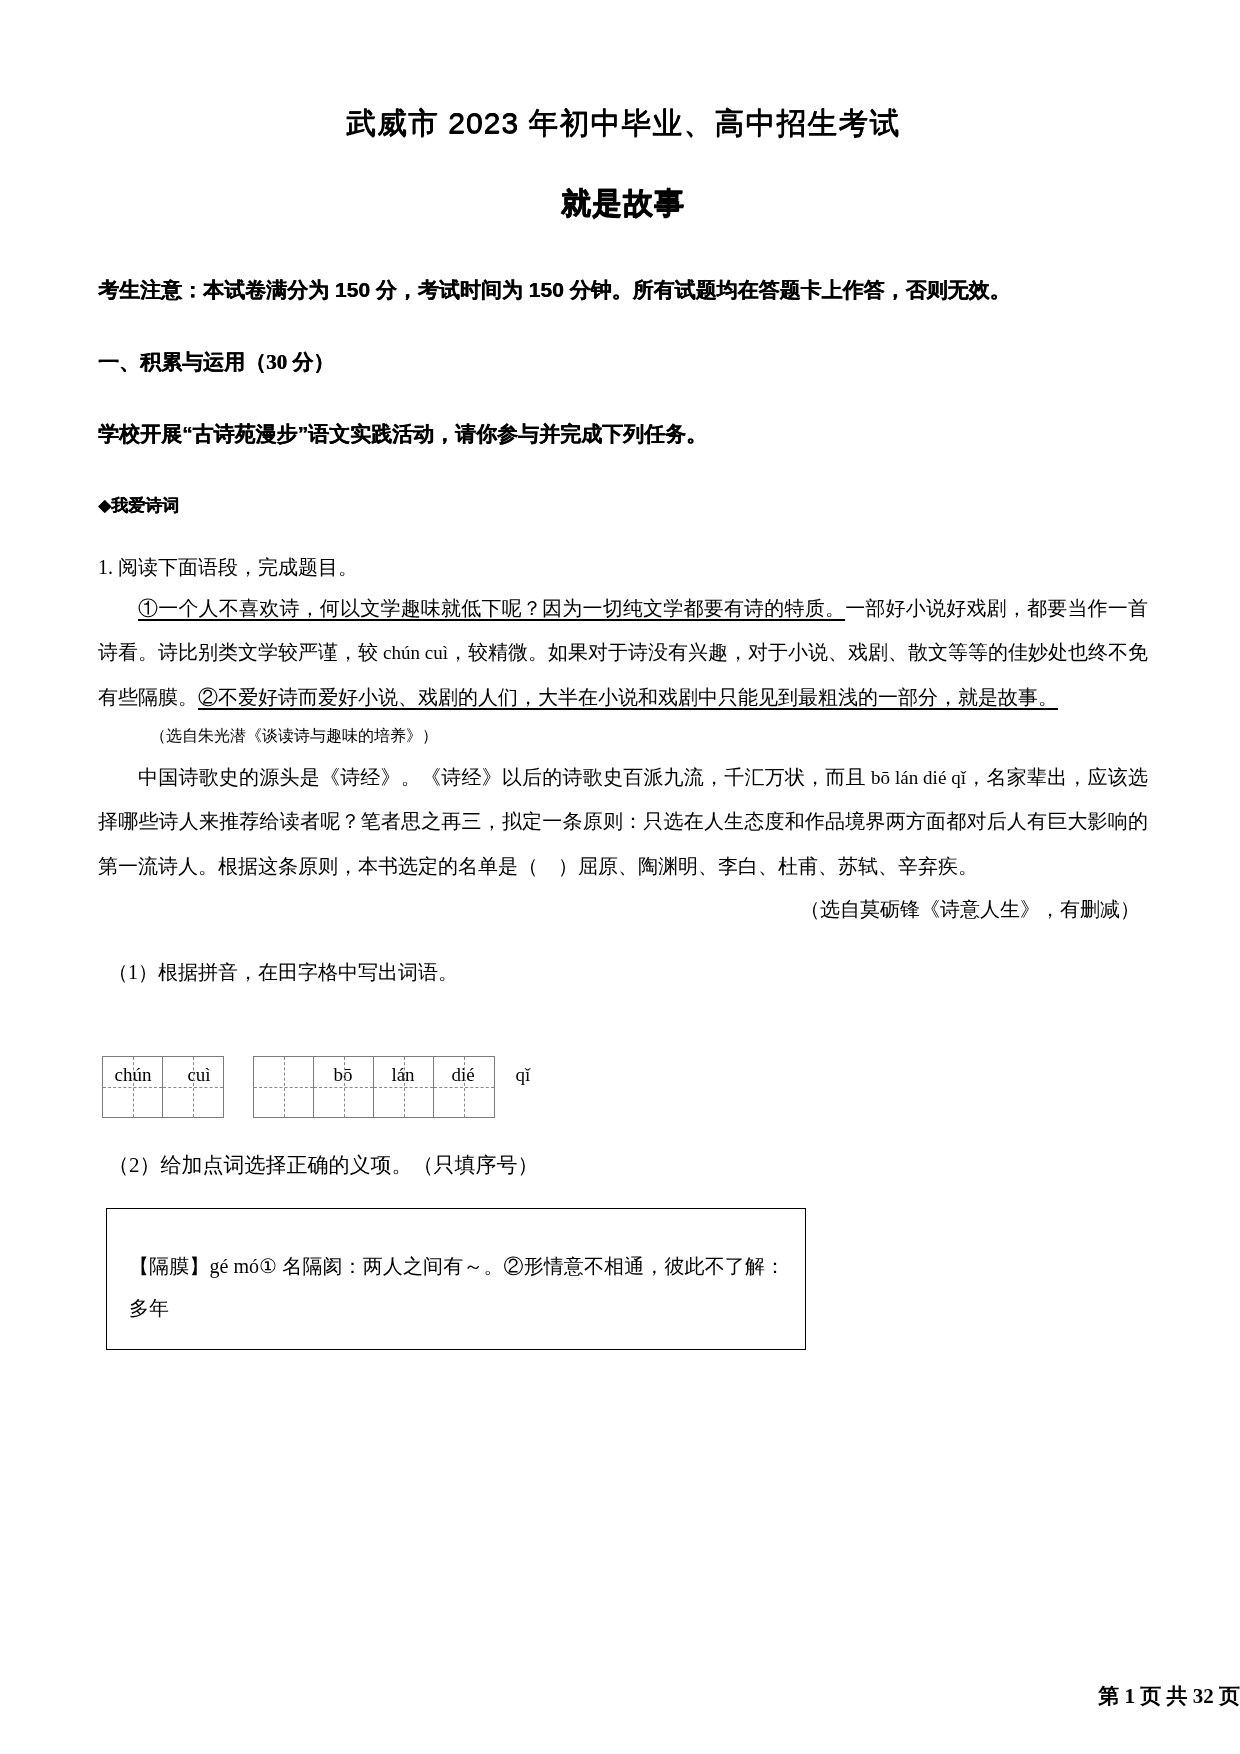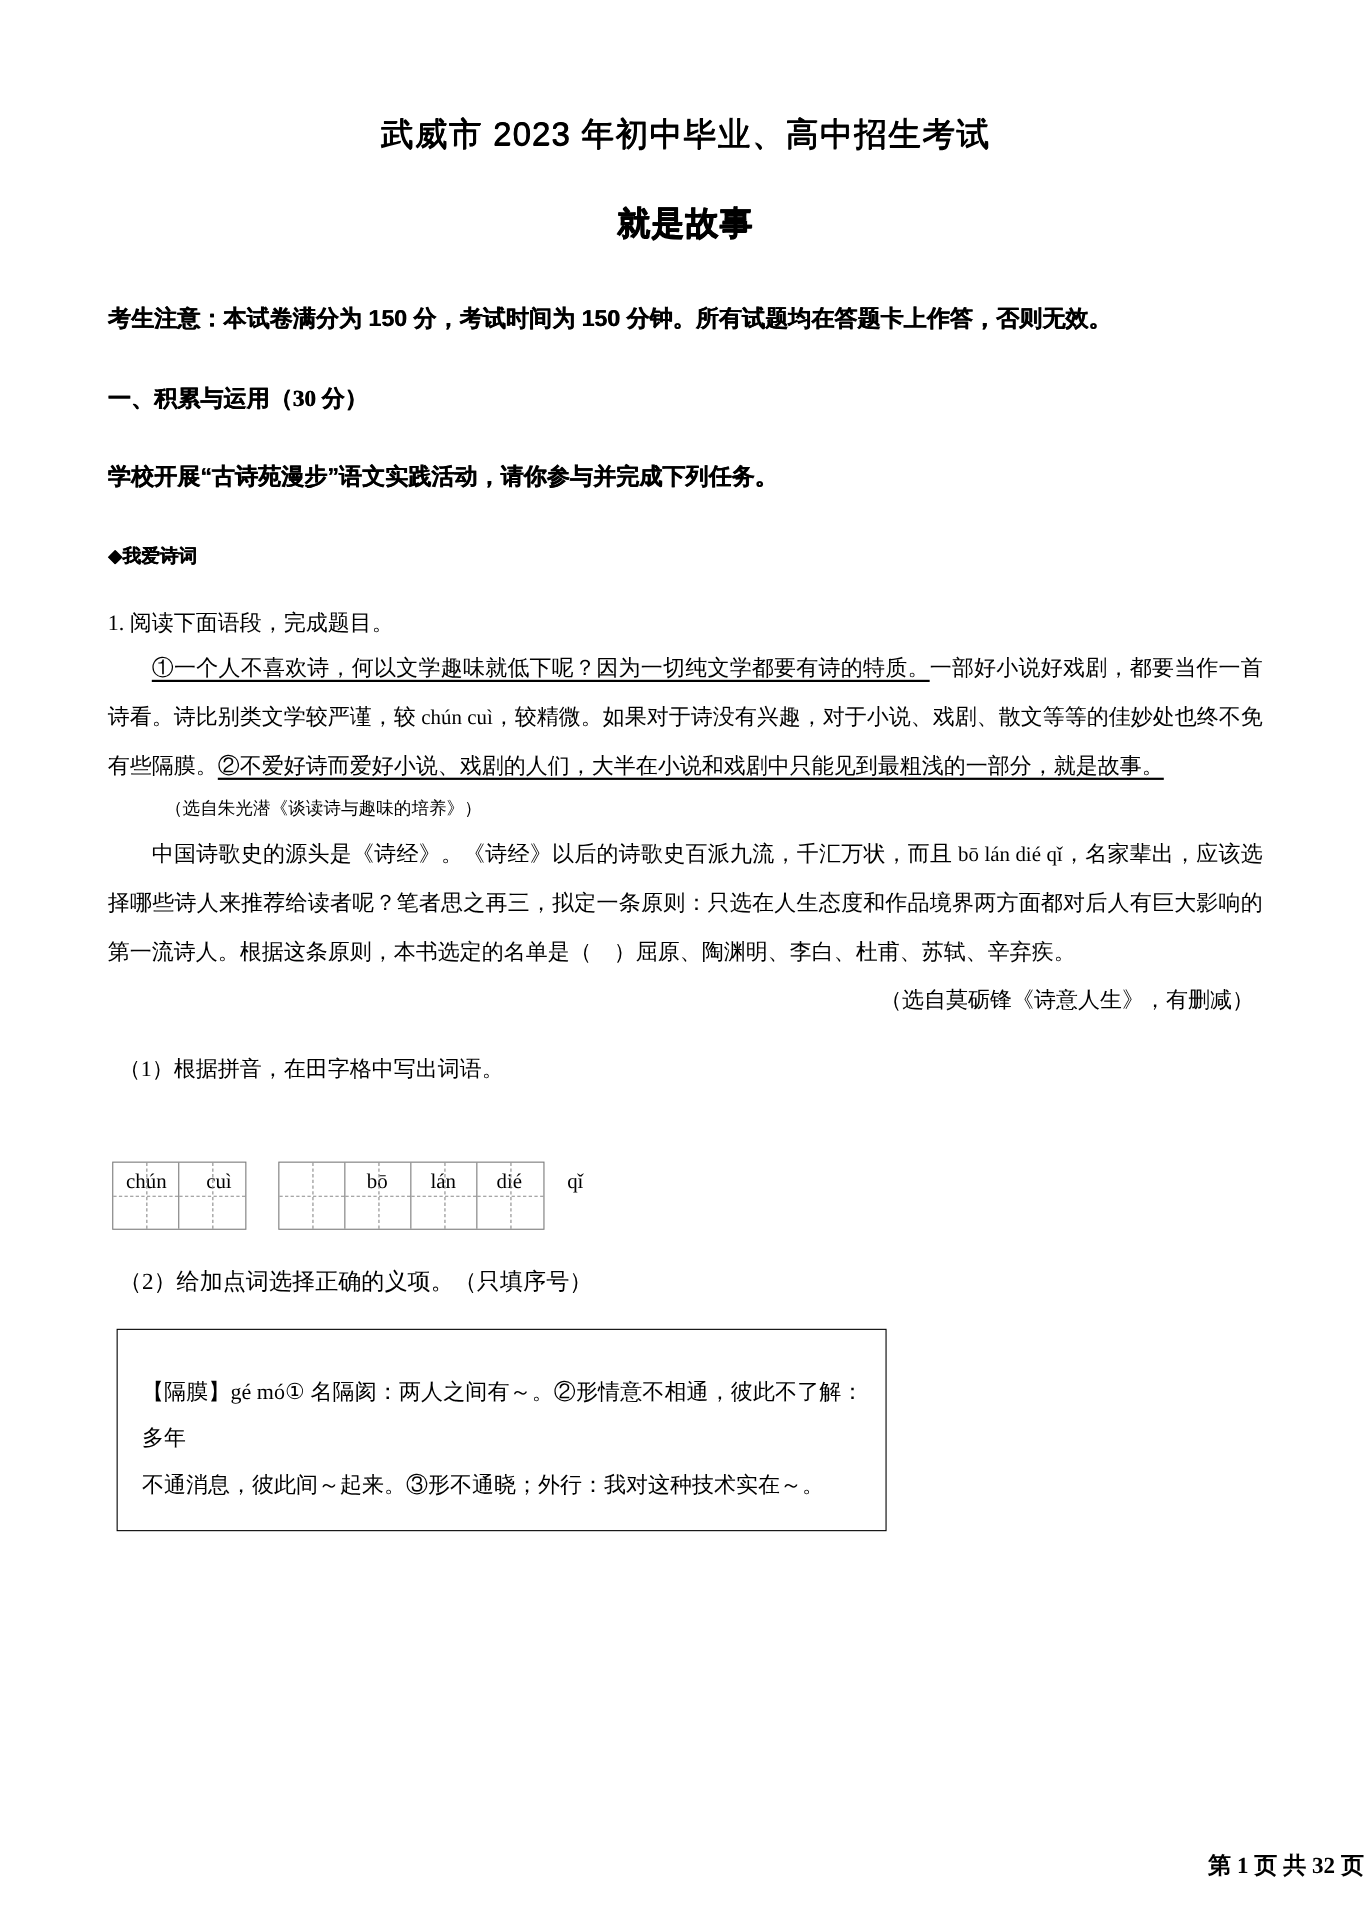--- a/index.html
+++ b/index.html
@@ -248,17 +248,16 @@
         <div class="cell"></div>
         <div class="cell"></div>
         <div class="cell"></div>
       </div>
   </div>
 
   <p class="sub-q2">（2）给加点词选择正确的义项。（只填序号）</p>
 
   <div class="dict-box">
     <p class="dict-line">【隔膜】gé mó① 名隔阂：两人之间有～。②形情意不相通，彼此不了解：多年</p>
-    <p class="dict-line">不通消息，彼此间～起来。③形不通晓；外行：我对这种技术实在～。</p>
   </div>
 
   <div class="footer">第 1 页 共 32 页</div>
 </div>
 
 </body></html>

